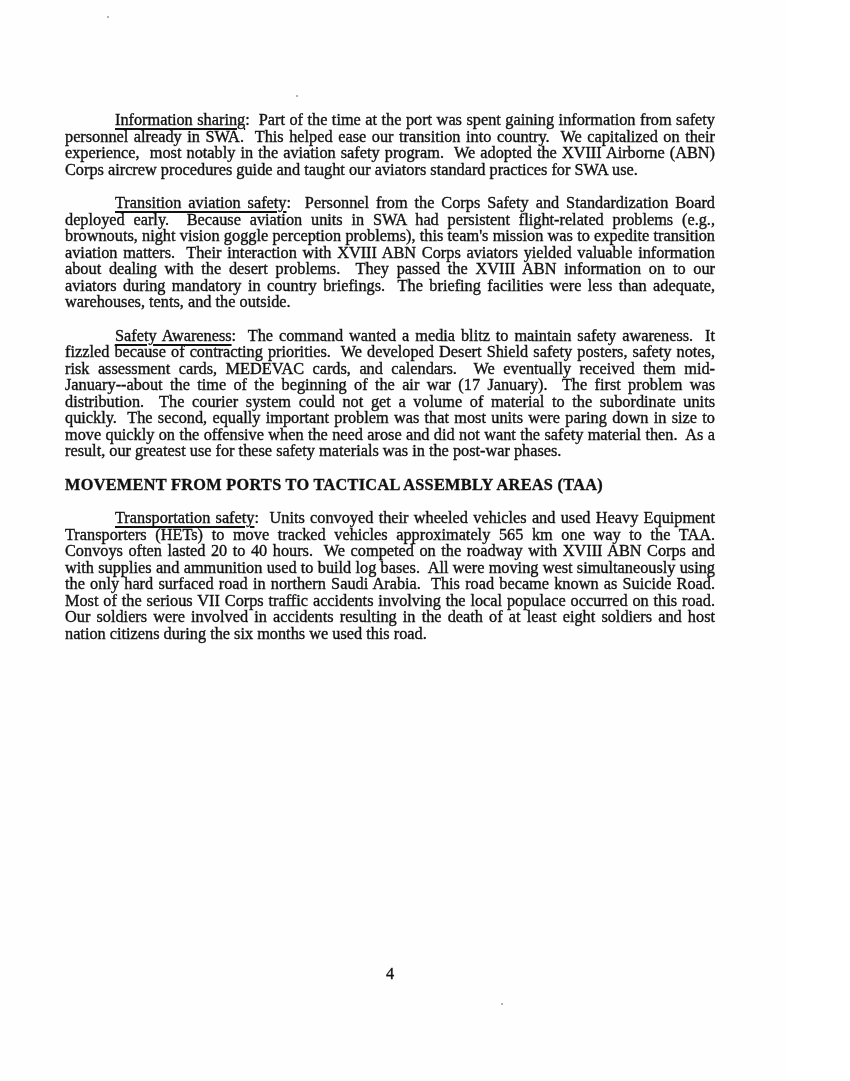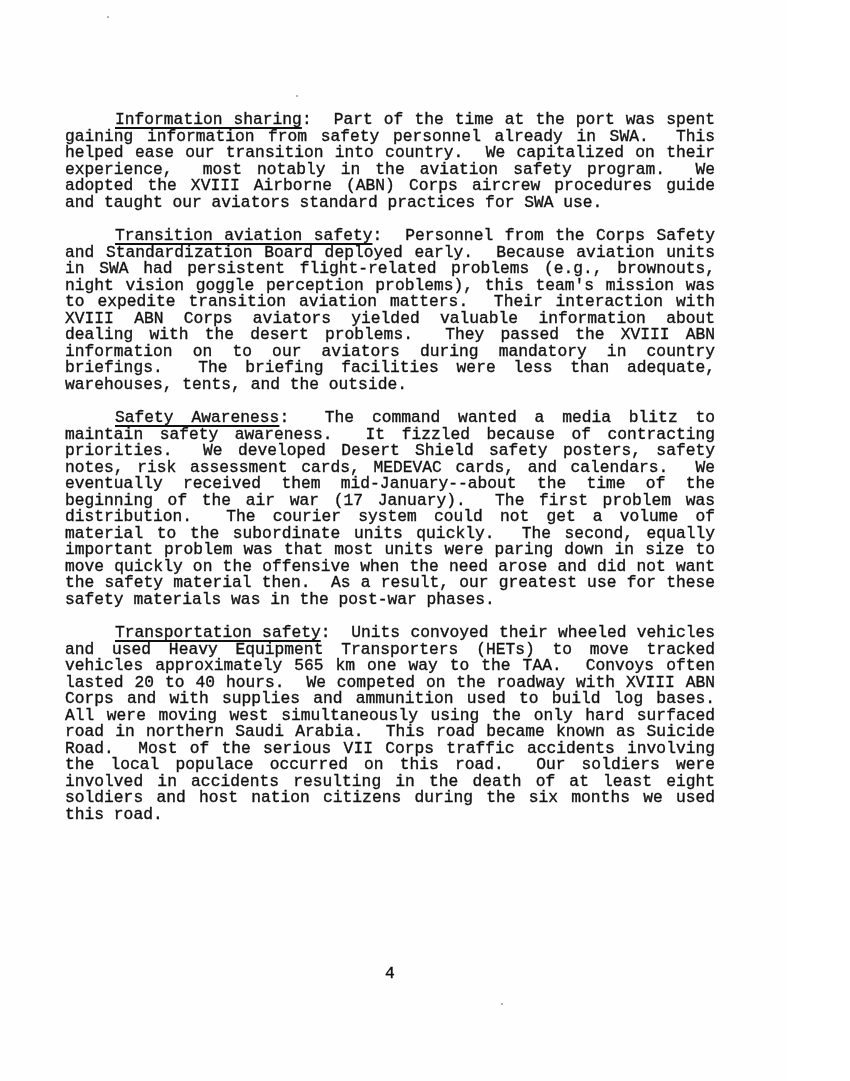--- a/index.html
+++ b/index.html
@@ -6,21 +6,21 @@
     margin: 0;
     padding: 0;
     background: #ffffff;
   }
   .page {
     position: relative;
     width: 786px;
     height: 1081px;
     background: #fefefe;
     overflow: hidden;
-    font-family: Liberation Mono, monospace;
+    font-family: Liberation Serif, serif;
     color: #111111;
     -webkit-text-stroke: 0.35px #111111;
   }
   .content {
     position: absolute;
     left: 65px;
     top: 112px;
     width: 650px;
   }
   .para {
@@ -77,20 +77,21 @@
   <span class="speck speck-3"></span>
 
   <div class="content">
 
     <p class="para"><span class="para-heading">Information sharing</span><span>:  </span><span>Part of the time at the port was spent gaining information from safety personnel already in SWA.  This helped ease our transition into country.  We capitalized on their experience,  most notably in the aviation safety program.  We adopted the XVIII Airborne (ABN) Corps aircrew procedures guide and taught our aviators standard practices for SWA use.</span></p>
 
     <p class="para"><span class="para-heading">Transition aviation safety</span><span>:  </span><span>Personnel from the Corps Safety and Standardization Board deployed early.  Because aviation units in SWA had persistent flight-related problems (e.g., brownouts, night vision goggle perception problems), this team's mission was to expedite transition aviation matters.  Their interaction with XVIII ABN Corps aviators yielded valuable information about dealing with the desert problems.  They passed the XVIII ABN information on to our aviators during mandatory in country briefings.  The briefing facilities were less than adequate, warehouses, tents, and the outside.</span></p>
 
     <p class="para"><span class="para-heading">Safety Awareness</span><span>:  </span><span>The command wanted a media blitz to maintain safety awareness.  It fizzled because of contracting priorities.  We developed Desert Shield safety posters, safety notes, risk assessment cards, MEDEVAC cards, and calendars.  We eventually received them mid-January--about the time of the beginning of the air war (17 January).  The first problem was distribution.  The courier system could not get a volume of material to the subordinate units quickly.  The second, equally important problem was that most units were paring down in size to move quickly on the offensive when the need arose and did not want the safety material then.  As a result, our greatest use for these safety materials was in the post-war phases.</span></p>
 
+    <h2 class="section-heading">MOVEMENT FROM PORTS TO TACTICAL ASSEMBLY AREAS (TAA)</h2>
 
 
     <p class="para"><span class="para-heading">Transportation safety</span><span>:  </span><span>Units convoyed their wheeled vehicles and used Heavy Equipment Transporters (HETs) to move tracked vehicles approximately 565 km one way to the TAA.  Convoys often lasted 20 to 40 hours.  We competed on the roadway with XVIII ABN Corps and with supplies and ammunition used to build log bases.  All were moving west simultaneously using the only hard surfaced road in northern Saudi Arabia.  This road became known as Suicide Road.  Most of the serious VII Corps traffic accidents involving the local populace occurred on this road.  Our soldiers were involved in accidents resulting in the death of at least eight soldiers and host nation citizens during the six months we used this road.</span></p>
 
   </div>
 
   <div class="page-number">4</div>
 </div>
 
 </body></html>

